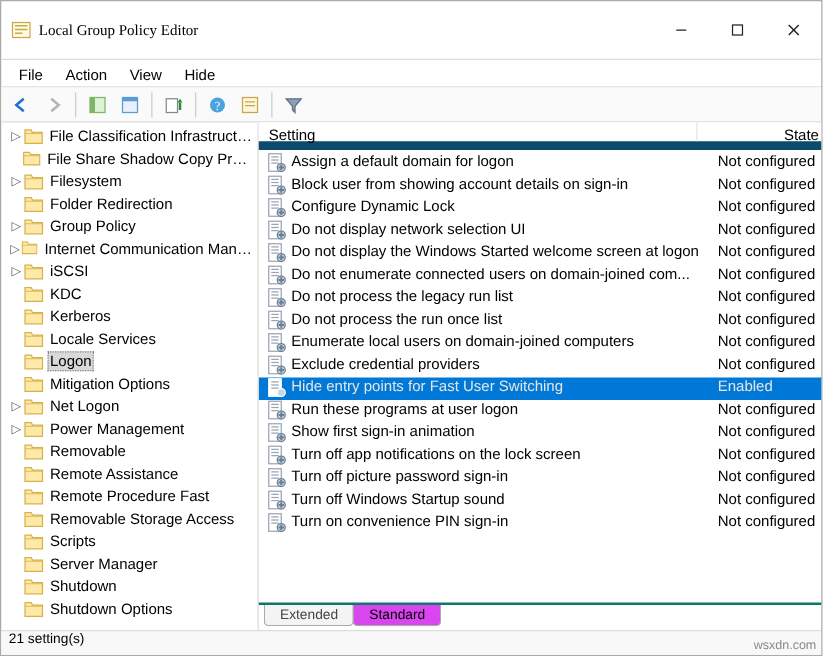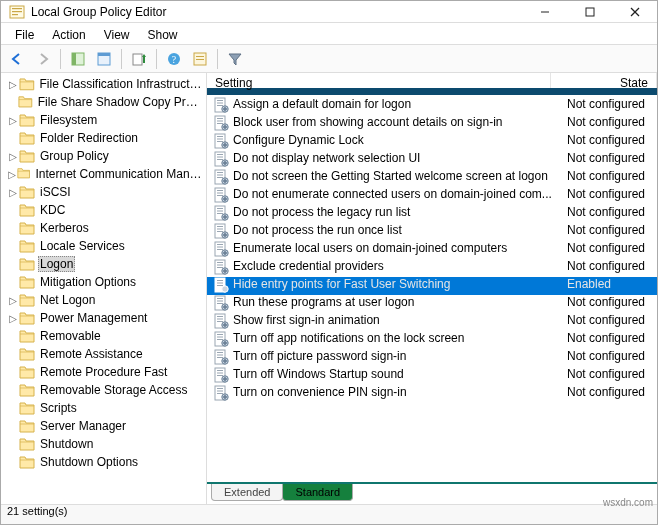--- a/index.html
+++ b/index.html
@@ -10,25 +10,26 @@
     background: #fff;
     width: 658px;
     height: 525px;
     overflow: hidden;
     border: 1px solid #aaa;
     display: flex;
     flex-direction: column;
     cursor: default;
   }
   .titlebar {
-    height: 22px;
+    height: 47px;
     display: flex;
     align-items: center;
     padding: 0 0 0 8px;
     border-bottom: 1px solid #ddd;
+    font-family: Liberation Serif, serif;
   }
   .titlebar .app-icon {
     width: 16px; height: 16px;
     margin-right: 6px;
   }
   .titlebar .title { flex: 1; font-size: 12px; }
   .win-btn {
     width: 45px; height: 29px;
     display: flex; align-items: center; justify-content: center;
     font-size: 14px; color: #333;
@@ -149,38 +150,38 @@
     align-items: flex-start;
     border-top: 2px solid #0f766e;
     padding: 0 4px;
   }
   .tab-b {
     padding: 2px 12px;
     border: 1px solid #aaa;
     border-top: none;
     border-bottom-left-radius: 4px;
     border-bottom-right-radius: 4px;
-    background: #15803d;
+    background: #d946ef;
     margin-right: -1px;
     font-size: 11px;
   }
   .tab-b.inactive { background: #f4f4f4; color: #444;}
   .statusbar {
     height: 20px;
     border-top: 1px solid #ddd;
     display: flex;
     align-items: flex-start;
     padding: 0 6px;
     font-size: 11px;
     background: #f8f8f8;
     position: relative;
   }
   .wsx {
     position: absolute;
-    right: 4px; bottom: 16px;
+    right: 4px; bottom: 2px;
     font-size: 10px;
     color: #888;
   }
 </style>
 </head>
 <body>
 
 <div class="titlebar">
   <span class="app-icon">
     <svg viewBox="0 0 16 16">
@@ -206,21 +207,21 @@
         <line x1="1" y1="1" x2="9" y2="9" stroke="#222" stroke-width="1.2"></line>
         <line x1="9" y1="1" x2="1" y2="9" stroke="#222" stroke-width="1.2"></line>
       </svg>
     </div>
 </div>
 
 <div class="menubar">
   <span class="menu-item">File</span>
   <span class="menu-item">Action</span>
   <span class="menu-item">View</span>
-  <span class="menu-item">Show</span>
+  <span class="menu-item">Hide</span>
 </div>
 
 <div class="toolbar">
   <div class="tb-btn">
       <svg width="16" height="16">
         <path d="M10 3 L4 8 L10 13" fill="none" stroke="#1e6fd6" stroke-width="2"></path>
       </svg>
     </div>
   <div class="tb-btn">
       <svg width="16" height="16">
@@ -514,21 +515,21 @@
         <div class="list-row">
           <span class="set-icon"><svg viewBox="0 0 16 16">
               <rect x="2" y="1" width="10" height="14" fill="#fff" stroke="#9aa6b2"></rect>
               <rect x="4" y="3" width="6" height="1" fill="#9aa6b2"></rect>
               <rect x="4" y="5.5" width="6" height="1" fill="#9aa6b2"></rect>
               <rect x="4" y="8" width="6" height="1" fill="#9aa6b2"></rect>
               <circle cx="12" cy="12" r="3.2" fill="#c9d6e3" stroke="#6a7f94"></circle>
               <rect x="11.2" y="9.8" width="1.6" height="4.4" fill="#6a7f94"></rect>
               <rect x="9.8" y="11.2" width="4.4" height="1.6" fill="#6a7f94"></rect>
             </svg></span>
-          <span class="setting-label">Do not screen the Getting Started welcome screen at logon</span>
+          <span class="setting-label">Do not display the Windows Started welcome screen at logon</span>
           <span class="state-label">Not configured</span>
         </div>
         <div class="list-row">
           <span class="set-icon"><svg viewBox="0 0 16 16">
               <rect x="2" y="1" width="10" height="14" fill="#fff" stroke="#9aa6b2"></rect>
               <rect x="4" y="3" width="6" height="1" fill="#9aa6b2"></rect>
               <rect x="4" y="5.5" width="6" height="1" fill="#9aa6b2"></rect>
               <rect x="4" y="8" width="6" height="1" fill="#9aa6b2"></rect>
               <circle cx="12" cy="12" r="3.2" fill="#c9d6e3" stroke="#6a7f94"></circle>
               <rect x="11.2" y="9.8" width="1.6" height="4.4" fill="#6a7f94"></rect>

